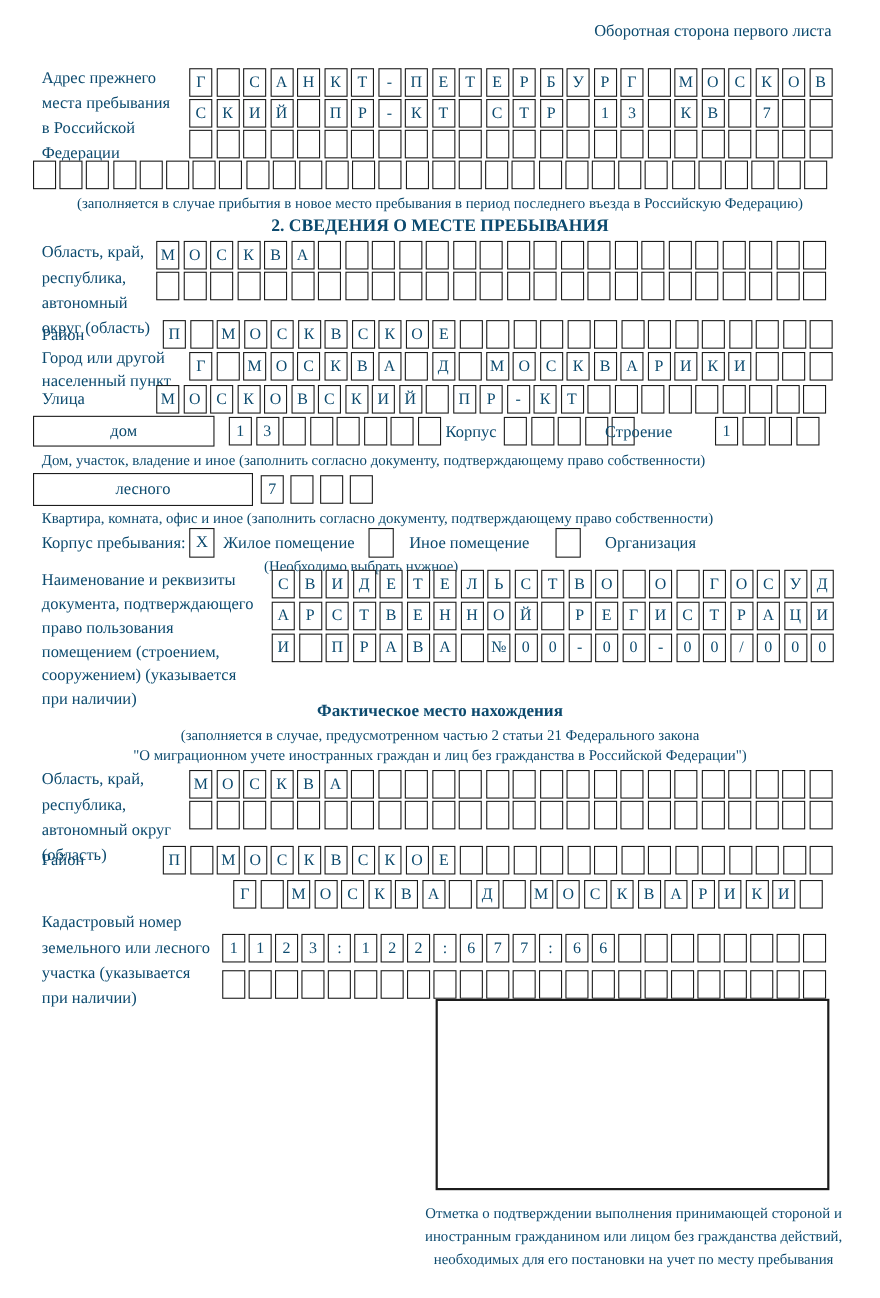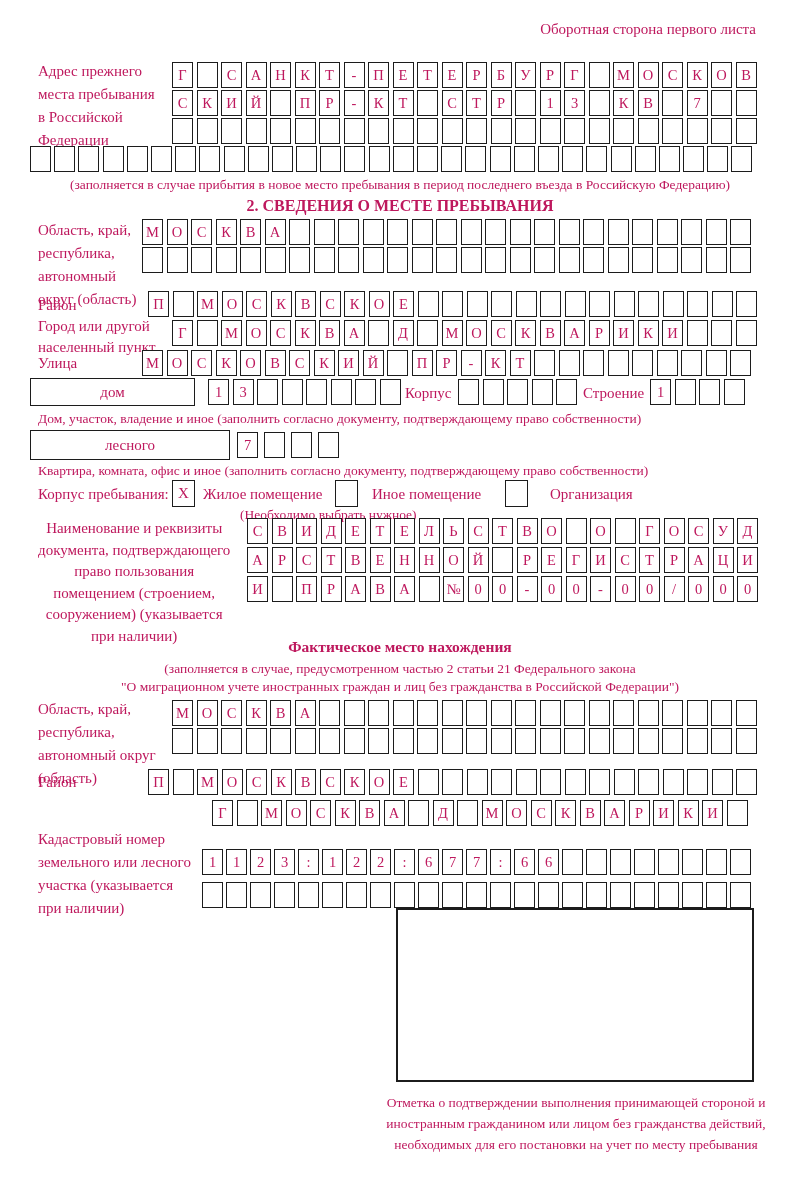--- a/index.html
+++ b/index.html
@@ -1,19 +1,19 @@
 <!DOCTYPE html>
 <html><head>
 <meta charset="utf-8">
 <style>
   * { margin:0; padding:0; box-sizing:border-box; }
   html,body { background:#fff; }
   .page {
     position:relative; width:800px; height:1180px; background:#ffffff;
-    font-family:"Liberation Serif","DejaVu Serif",serif; color:#be185d;
+    font-family:"Liberation Serif","DejaVu Serif",serif; color:#0c4a6e;
   }
   .abs { position:absolute; }
   .pre { white-space:pre-line; }
   .lbl { font-size:15px; line-height:23px; }
   .lbl-sm { font-size:15px; line-height:21px; }
   .note { font-size:13.5px; }
   .center { text-align:center; width:100%; }
   .bold { font-weight:bold; }
   .boxrow { display:flex; gap:3.5px; }
   .gap32 { gap:3.2px; }
@@ -318,21 +318,21 @@
       <div class="cell"></div>
     </div>
   <div class="abs lbl" style="left:405px; top:382px;">Корпус</div>
   <div class="abs boxrow" style="left:458px; top:379px;">
       <div class="cell"></div>
       <div class="cell"></div>
       <div class="cell"></div>
       <div class="cell"></div>
       <div class="cell"></div>
     </div>
-  <div class="abs lbl" style="left:583px; top:382px;">Строение</div>
+  <div class="abs lbl" style="left:550px; top:382px;">Строение</div>
   <div class="abs boxrow" style="left:650px; top:379px;">
       <div class="cell">1</div>
       <div class="cell"></div>
       <div class="cell"></div>
       <div class="cell"></div>
     </div>
   <div class="abs note" style="left:38px; top:411px;">Дом, участок, владение и иное (заполнить согласно документу, подтверждающему право собственности)</div>
 
   <div class="abs widebox" style="left:30px; top:430px; width:200px; height:30px;">лесного</div>
   <div class="abs boxrow gap60" style="left:237px; top:432px;">
@@ -345,21 +345,21 @@
 
   <div class="abs lbl" style="left:38px; top:483px;">Корпус пребывания:</div>
   <div class="abs checkbox" style="left:172px; top:480px;">X</div>
   <div class="abs lbl" style="left:203px; top:483px;">Жилое помещение</div>
   <div class="abs checkbox" style="left:335px; top:480px;"></div>
   <div class="abs lbl" style="left:372px; top:483px;">Иное помещение</div>
   <div class="abs checkbox" style="left:505px; top:480px;"></div>
   <div class="abs lbl" style="left:550px; top:483px;">Организация</div>
   <div class="abs note" style="left:240px; top:507px;">(Необходимо выбрать нужное)</div>
 
-  <div class="abs pre" style="left:38px; top:518px; font-size:15px; line-height:21.5px;text-align:center;">Наименование и реквизиты
+  <div class="abs pre" style="left:38px; top:518px; font-size:15px; line-height:21.5px;">Наименование и реквизиты
 документа, подтверждающего
 право пользования
 помещением (строением,
 сооружением) (указывается
 при наличии)</div>
   <div class="abs boxrow" style="left:247px; top:518px;">
       <div class="cell">С</div>
       <div class="cell">В</div>
       <div class="cell">И</div>
       <div class="cell">Д</div>

